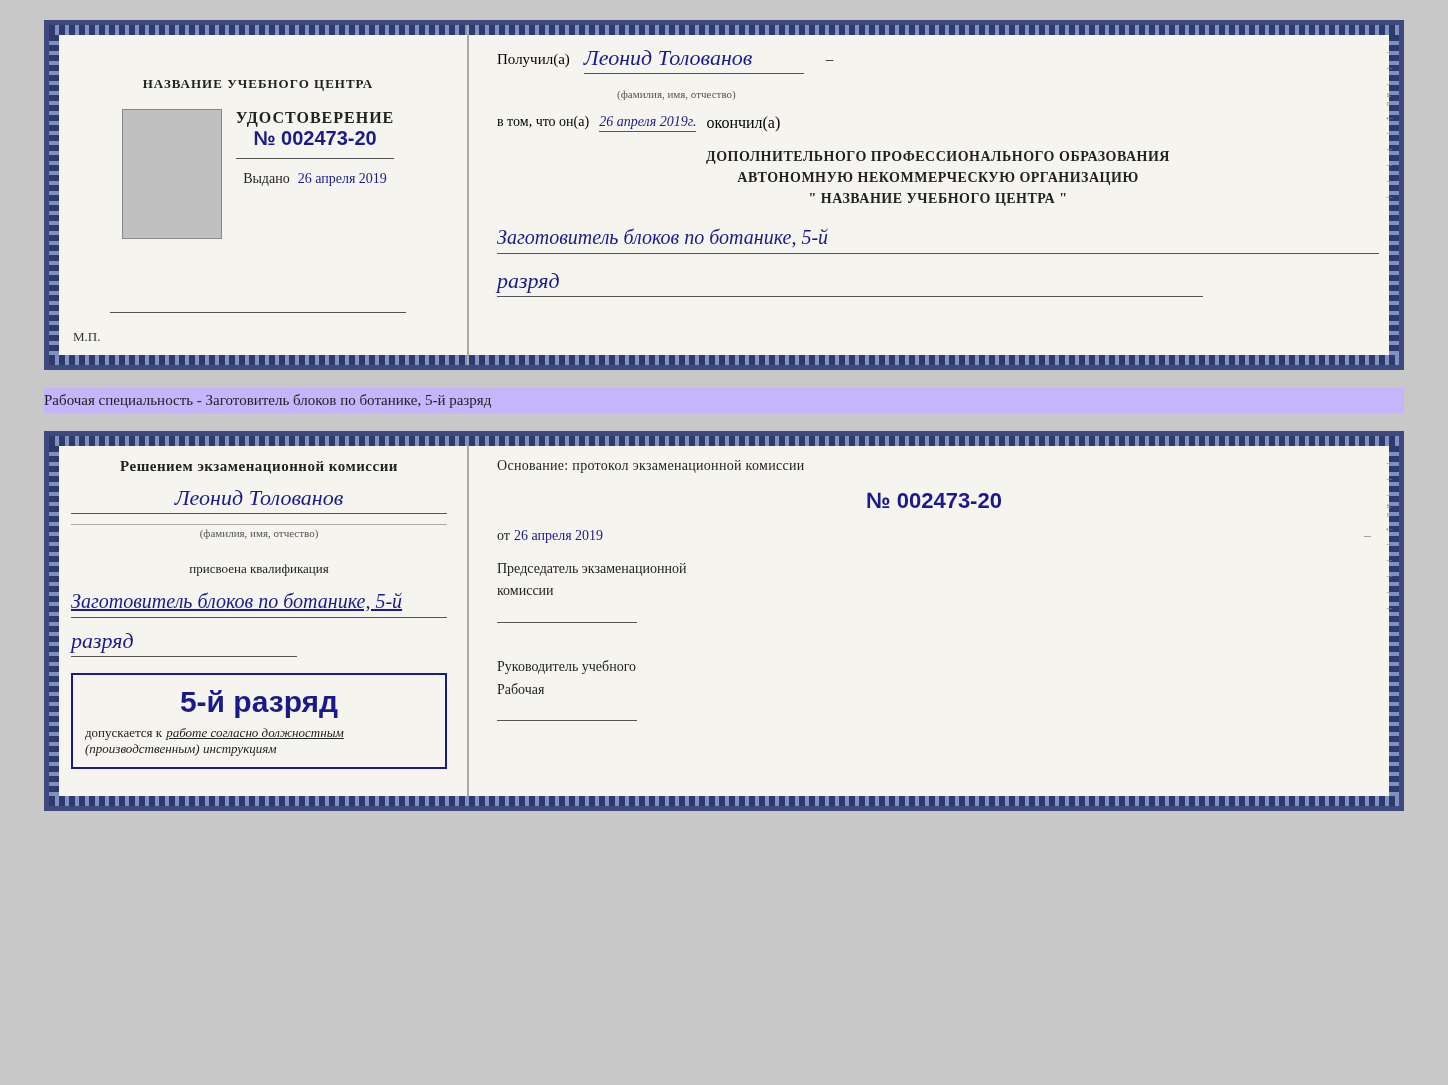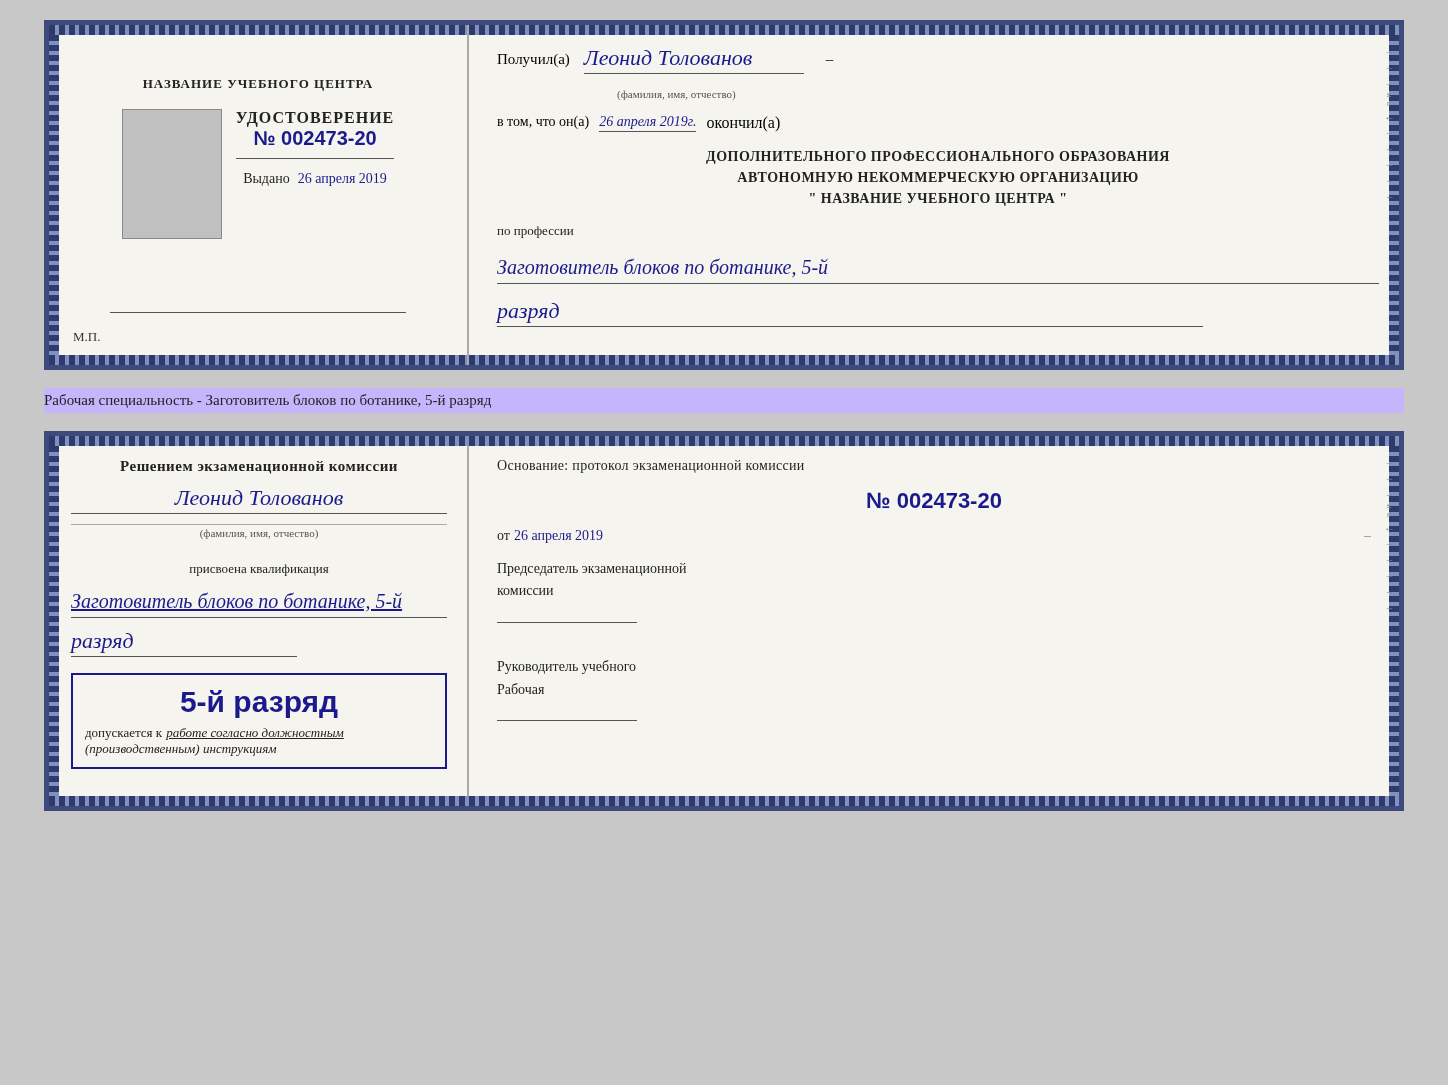--- a/index.html
+++ b/index.html
@@ -395,21 +395,20 @@
       <span class="vtom-date">26 апреля 2019г.</span>
       <span style="font-size:16px;">окончил(а)</span>
     </div>
 
     <div class="org-block">
       <div>ДОПОЛНИТЕЛЬНОГО ПРОФЕССИОНАЛЬНОГО ОБРАЗОВАНИЯ</div>
       <div>АВТОНОМНУЮ НЕКОММЕРЧЕСКУЮ ОРГАНИЗАЦИЮ</div>
       <div>" НАЗВАНИЕ УЧЕБНОГО ЦЕНТРА "</div>
     </div>
 
-    <div style="font-size:13px; color:#222;">по профессии</div>
     <div class="professiya-text">Заготовитель блоков по ботанике, 5-й</div>
     <div class="razryad-text">разряд</div>
 
     <div style="position:absolute; right:4px; top:20px; display:flex; flex-direction:column; gap:4px; align-items:center;">
       <span style="font-size:11px; color:#888;">–</span>
       <span style="font-size:11px; color:#888;">–</span>
       <span style="font-size:11px; color:#888;">–</span>
       <span style="font-size:9px; color:#888; writing-mode:vertical-rl;">и</span>
       <span style="font-size:9px; color:#888; writing-mode:vertical-rl;">а</span>
       <span style="font-size:11px; color:#888;">←</span>

